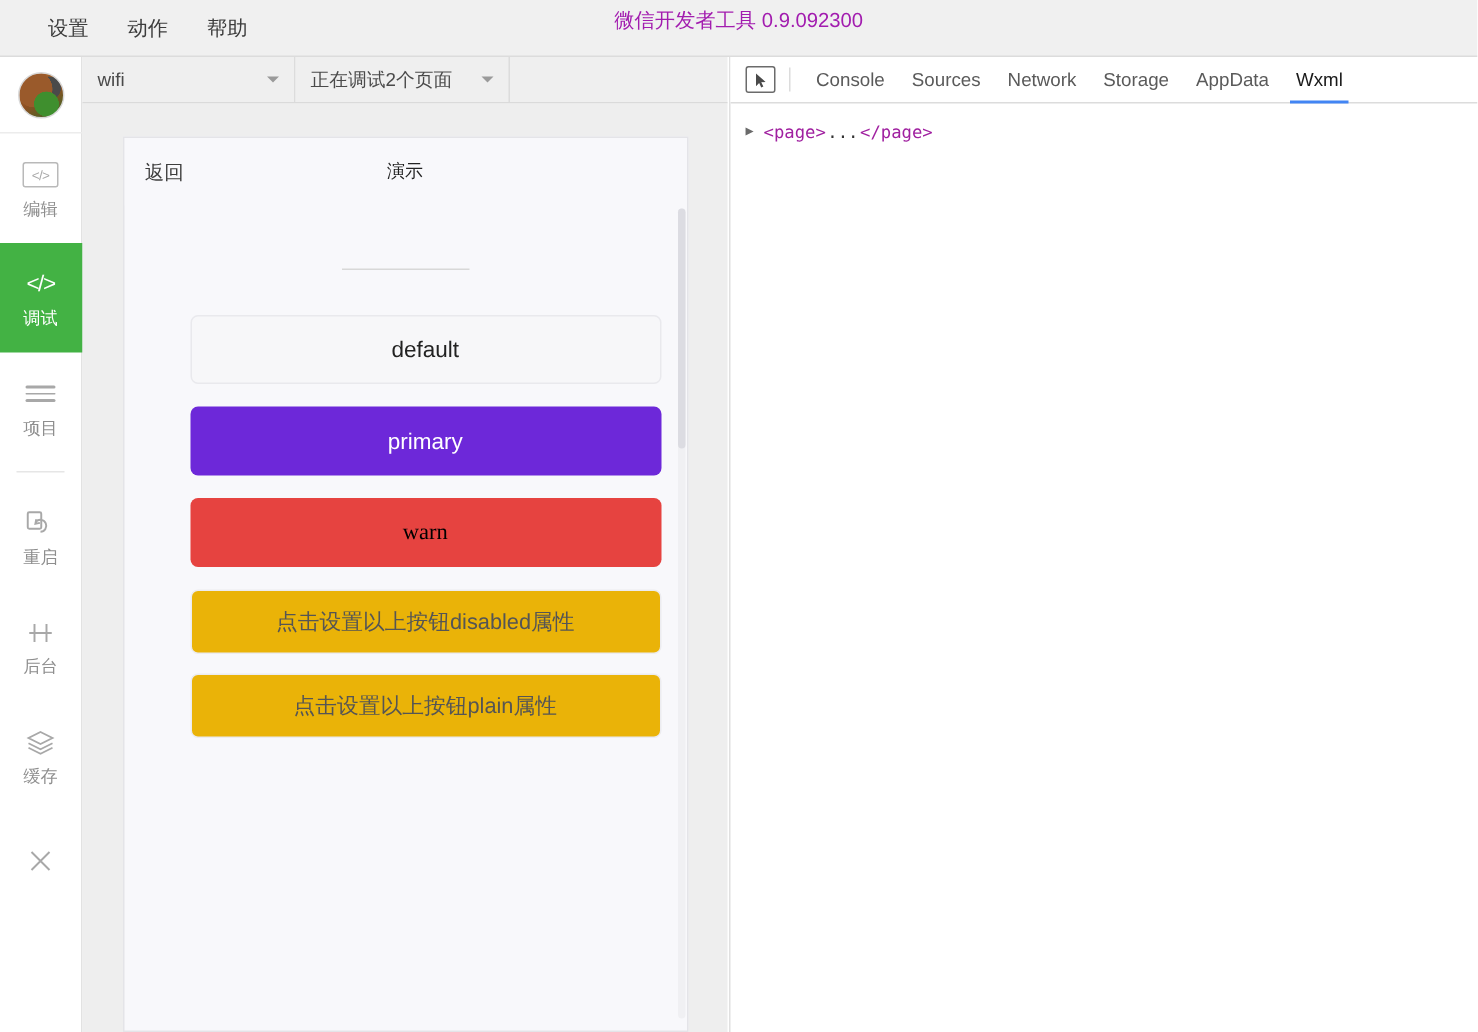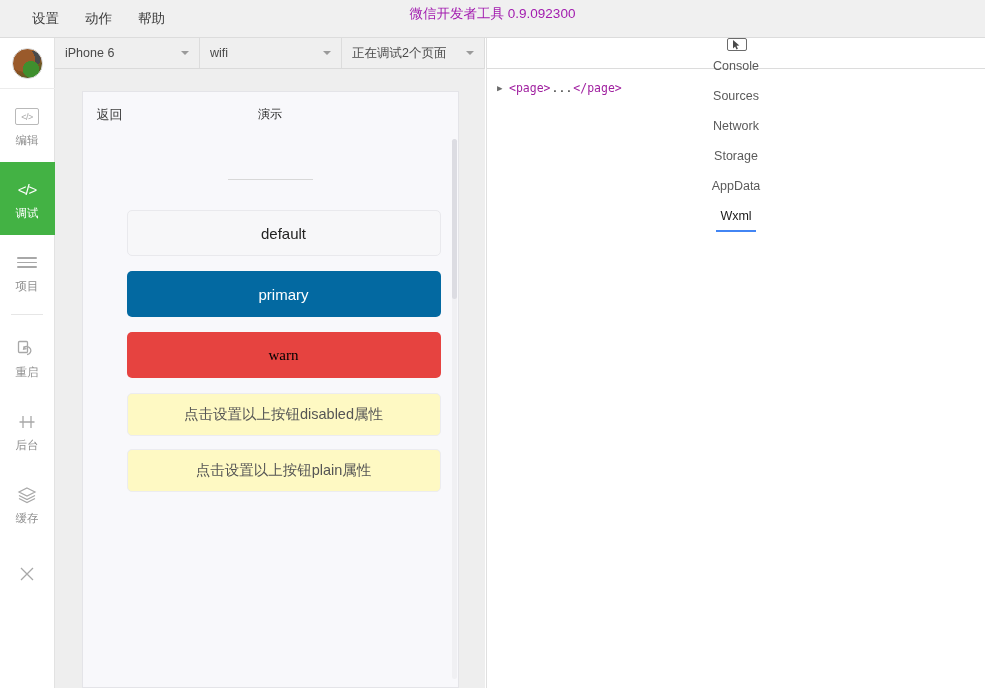--- a/index.html
+++ b/index.html
@@ -134,43 +134,43 @@
   }
   .btn-area { padding: 30px 17px 0 17px; }
   .wx-btn {
     display: flex; align-items: center; justify-content: center;
     height: 46px; margin-bottom: 15px;
     border-radius: 5px; font-size: 15px; cursor: default; margin-left: 27px;
   }
   .wx-btn.default {
     background: #f7f7f9; border: 1px solid #e9e9ed; color: #222;
   }
-  .wx-btn.primary { background: #0369a1; color: #ffffff; }
+  .wx-btn.primary { background: #6d28d9; color: #ffffff; }
   .wx-btn.warn { background: #e64340; color: #000000; font-family: Liberation Serif, serif; }
   .wx-btn.mini {
-    background: #fef9c3; border: 1px solid #eceCF0; color: #555;
+    background: #eab308; border: 1px solid #eceCF0; color: #555;
     font-size: 14.5px; height: 43px; margin-bottom: 13px;
   }
   .phone-scrollbar {
     position: absolute; right: 1px; top: 47px;
     width: 5px; height: 540px; background: #f0f0f3; border-radius: 3px;
   }
   .phone-scrollbar i {
     position: absolute; left: 0; top: 0; width: 5px; height: 160px;
     background: #dcdce2; border-radius: 3px; display: block;
   }
 
   
   .devtools {
     position: absolute; left: 486px; top: 38px; width: 499px; height: 650px;
     background: #ffffff; border-left: 1px solid #e0e0e0;
   }
   .dt-tabbar {
     height: 31px; border-bottom: 1px solid #dcdcdc;
-    display: flex; align-items: center; background: #ffffff; flex-direction: column;
+    display: flex; align-items: center; background: #ffffff;
   }
   .dt-inspect {
     width: 20px; height: 18px; margin: 0 9px 0 10px;
     border: 1.4px solid #6b6b6b; border-radius: 2px;
     display: flex; align-items: center; justify-content: center;
     cursor: default;
   }
   .dt-divider { width: 1px; height: 16px; background: #dcdcdc; margin-right: 8px; }
   .dt-tab {
     font-size: 12.5px; color: #5a5a5a; padding: 7px 9px 7px 9px;
@@ -272,24 +272,20 @@
       <span class="rail-ico">
         <svg class="ico-svg" width="22" height="20" viewBox="0 0 22 20" fill="none" stroke="#a8a8a8" stroke-width="1.3">
           <path d="M5 4 L17 16 M17 4 L5 16"></path>
         </svg>
       </span>
       <span class="rail-label"></span>
     </div>
   </div>
 
   <div class="sim-toolbar">
-    <div class="sim-select sel-device">
-      <span class="sel-text">iPhone 6</span>
-      <span class="caret"></span>
-    </div>
     <div class="sim-select sel-network">
       <span class="sel-text">wifi</span>
       <span class="caret"></span>
     </div>
     <div class="sim-select sel-pages">
       <span class="sel-text">正在调试2个页面</span>
       <span class="caret"></span>
     </div>
   </div>
 

